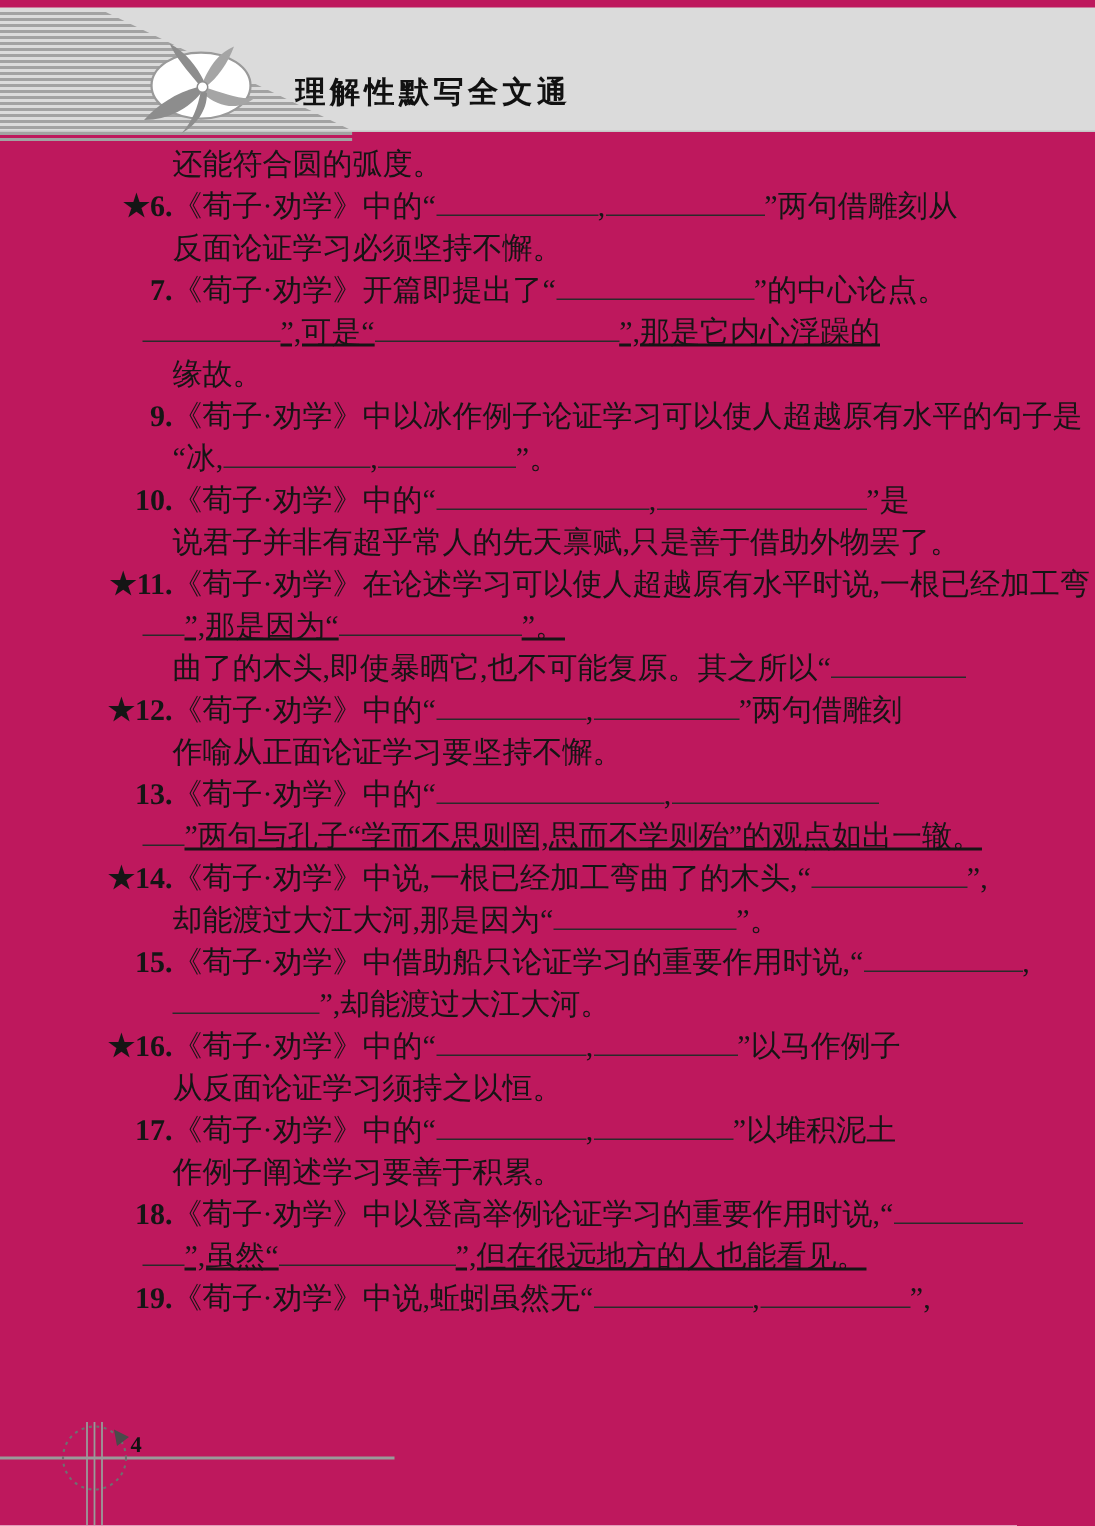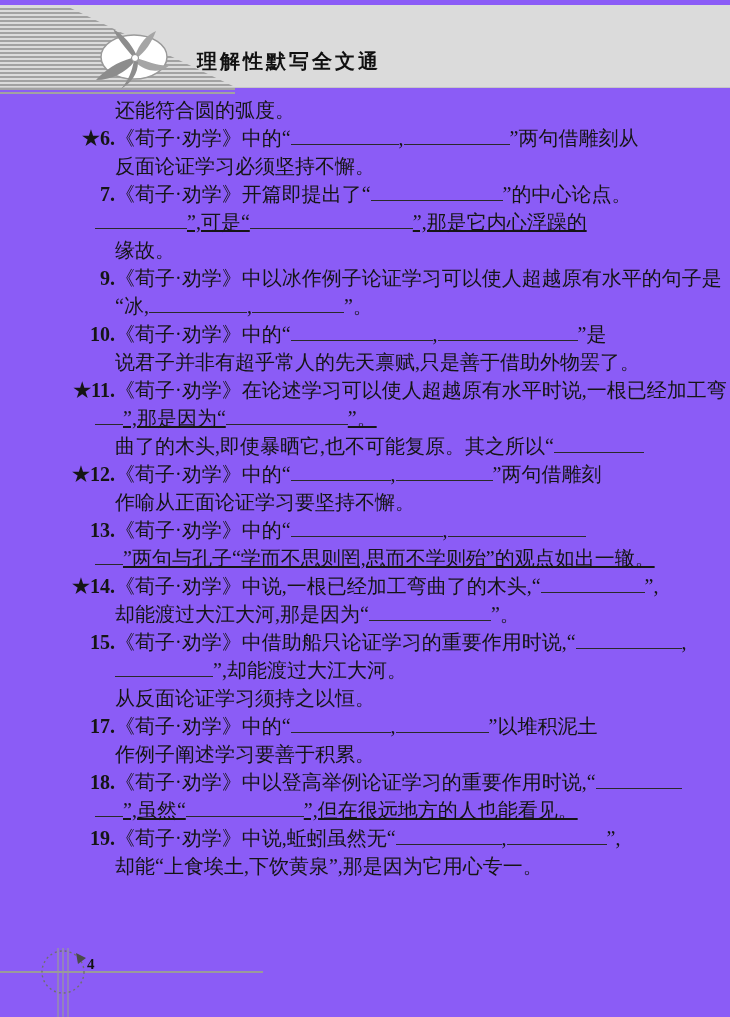--- a/index.html
+++ b/index.html
@@ -1,16 +1,16 @@
 <!DOCTYPE html>
 <html><head>
 <meta charset="utf-8">
 <style>
   html,body{margin:0;padding:0;background:#fff;}
-  .page{position:relative;width:730px;height:1017px;background:#8b5cf6;overflow:hidden;
+  .page{position:relative;width:730px;height:1017px;background:#be185d;overflow:hidden;
         font-family:"Liberation Serif","DejaVu Serif",serif;color:#151515;}
 
   
   .header-band{position:absolute;left:0;top:5px;width:730px;height:82px;
                background:#dbdbdb;border-bottom:1px solid #c6c6c6;}
   .header-stripes{position:absolute;left:0;top:8px;width:235px;height:86px;
                   background:repeating-linear-gradient(180deg,#a2a2a2 0 2px,rgba(0,0,0,0) 2px 4px);
                   clip-path:polygon(0 0,30% 0,100% 92%,100% 100%,0 100%);}
   .logo{position:absolute;left:90px;top:26px;width:88px;height:64px;}
   .page-title{position:absolute;left:197px;top:48px;font-size:20px;font-weight:bold;
@@ -66,27 +66,27 @@
       <div class="line outdent"><span class="blank" style="width: 28px;"></span><span>”,那是因为“</span><span class="blank" style="width: 122px;"></span><span>”。</span></div>
       <div class="line"><span>曲了的木头,即使暴晒它,也不可能复原。其之所以“</span><span class="blank" style="width: 90px;"></span></div>
       <div class="line"><span class="qnum">★12.</span><span>《荀子·劝学》中的“</span><span class="blank" style="width: 100px;"></span><span>,</span><span class="blank" style="width: 97px;"></span><span>”两句借雕刻</span></div>
       <div class="line"><span>作喻从正面论证学习要坚持不懈。</span></div>
       <div class="line"><span class="qnum">13.</span><span>《荀子·劝学》中的“</span><span class="blank" style="width: 152px;"></span><span>,</span><span class="blank" style="width: 138px;"></span></div>
       <div class="line outdent"><span class="blank" style="width: 28px;"></span><span>”两句与孔子“学而不思则罔,思而不学则殆”的观点如出一辙。</span></div>
       <div class="line"><span class="qnum">★14.</span><span>《荀子·劝学》中说,一根已经加工弯曲了的木头,“</span><span class="blank" style="width: 104px;"></span><span>”,</span></div>
       <div class="line"><span>却能渡过大江大河,那是因为“</span><span class="blank" style="width: 122px;"></span><span>”。</span></div>
       <div class="line"><span class="qnum">15.</span><span>《荀子·劝学》中借助船只论证学习的重要作用时说,“</span><span class="blank" style="width: 106px;"></span><span>,</span></div>
       <div class="line"><span class="blank" style="width: 98px;"></span><span>”,却能渡过大江大河。</span></div>
+      <div class="line"><span class="qnum">★16.</span><span>《荀子·劝学》中的“</span><span class="blank" style="width: 100px;"></span><span>,</span><span class="blank" style="width: 96px;"></span><span>”以马作例子</span></div>
       <div class="line"><span>从反面论证学习须持之以恒。</span></div>
       <div class="line"><span class="qnum">17.</span><span>《荀子·劝学》中的“</span><span class="blank" style="width: 100px;"></span><span>,</span><span class="blank" style="width: 93px;"></span><span>”以堆积泥土</span></div>
       <div class="line"><span>作例子阐述学习要善于积累。</span></div>
       <div class="line"><span class="qnum">18.</span><span>《荀子·劝学》中以登高举例论证学习的重要作用时说,“</span><span class="blank" style="width: 86px;"></span></div>
       <div class="line outdent"><span class="blank" style="width: 28px;"></span><span>”,虽然“</span><span class="blank" style="width: 118px;"></span><span>”,但在很远地方的人也能看见。</span></div>
       <div class="line"><span class="qnum">19.</span><span>《荀子·劝学》中说,蚯蚓虽然无“</span><span class="blank" style="width: 106px;"></span><span>,</span><span class="blank" style="width: 100px;"></span><span>”,</span></div>
-      <div class="line"><span>却能“上食埃土,下饮黄泉”,那是因为它用心专一。</span></div>
     </div>
 
   <div class="footer-rule"></div>
   <svg class="corner-orn" width="100" height="84">
     <line x1="40" y1="15" x2="40" y2="84" stroke="#9a9a9a" stroke-width="1.2"></line>
     <line x1="45" y1="15" x2="45" y2="84" stroke="#9a9a9a" stroke-width="1.2"></line>
     <line x1="50" y1="15" x2="50" y2="84" stroke="#9a9a9a" stroke-width="1.2"></line>
     <circle cx="45" cy="39" r="21" fill="none" stroke="#6f6f6f" stroke-width="1.4" stroke-dasharray="2,3"></circle>
     <path d="M58,20 L68,25 L60,31 Z" fill="#4a4a4a"></path>
   </svg>

